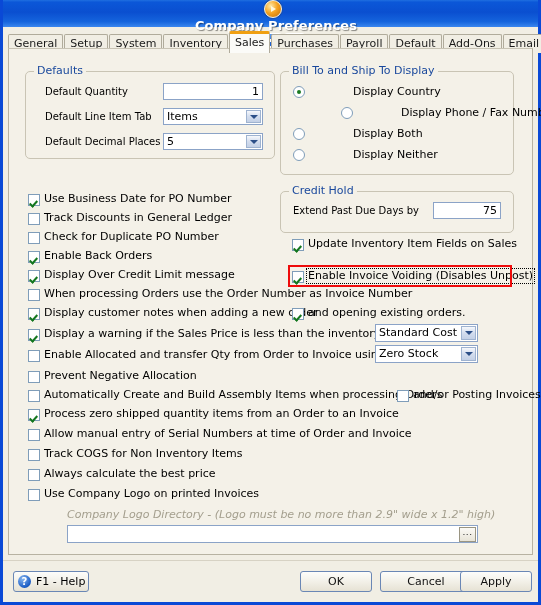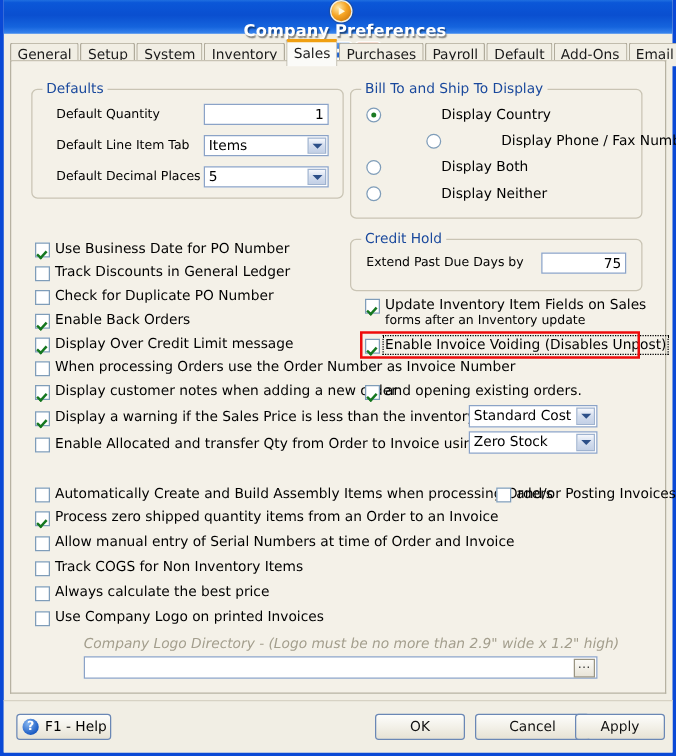--- a/index.html
+++ b/index.html
@@ -366,21 +366,20 @@
     <div class="group" style="left:271px; top:142px; width:232px; height:40px;">
       <span class="legend">Credit Hold</span>
       <span class="lbl" style="left:12px; top:13px;">Extend Past Due Days by</span>
       <span class="textbox right" style="left:152px; top:10px; width:68px; height:17px;">75</span>
     </div>
 
     <span class="cbrow" style="left:283px; top:188px;">
       <span class="cb checked"></span>
       <span class="cbtext">Update Inventory Item Fields on Sales</span>
     </span>
-    <span class="lbl" style="left:299px; top:202px;">forms after an Inventory update</span>
 
     <span class="cbrow focused" style="left:283px; top:220px;">
       <span class="cb checked"></span>
       <span class="cbtext">Enable Invoice Voiding (Disables Unpost)</span>
     </span>
     <span class="redbox" style="left:279px; top:216px; width:224px; height:22px;"></span>
 
     <span class="cbrow" style="left:19px; top:143px;">
       <span class="cb checked"></span>
       <span class="cbtext">Use Business Date for PO Number</span>
@@ -430,20 +429,24 @@
       <span class="cb"></span>
       <span class="cbtext">Enable Allocated and transfer Qty from Order to Invoice using :</span>
     </span>
     <span class="combo" style="left:366px; top:296px; width:103px; height:18px;">
       <span>Zero Stock</span>
       <span class="arrowbox">
           <span class="chev"></span>
         </span>
     </span>
 
+    <span class="cbrow" style="left:19px; top:320px;">
+      <span class="cb"></span>
+      <span class="cbtext">Prevent Negative Allocation</span>
+    </span>
 
     <span class="cbrow" style="left:19px; top:339px;">
       <span class="cb"></span>
       <span class="cbtext">Automatically Create and Build Assembly Items when processing Orders</span>
     </span>
     <span class="cbrow" style="left:388px; top:339px;">
       <span class="cb"></span>
       <span class="cbtext">and/or Posting Invoices</span>
     </span>
 

